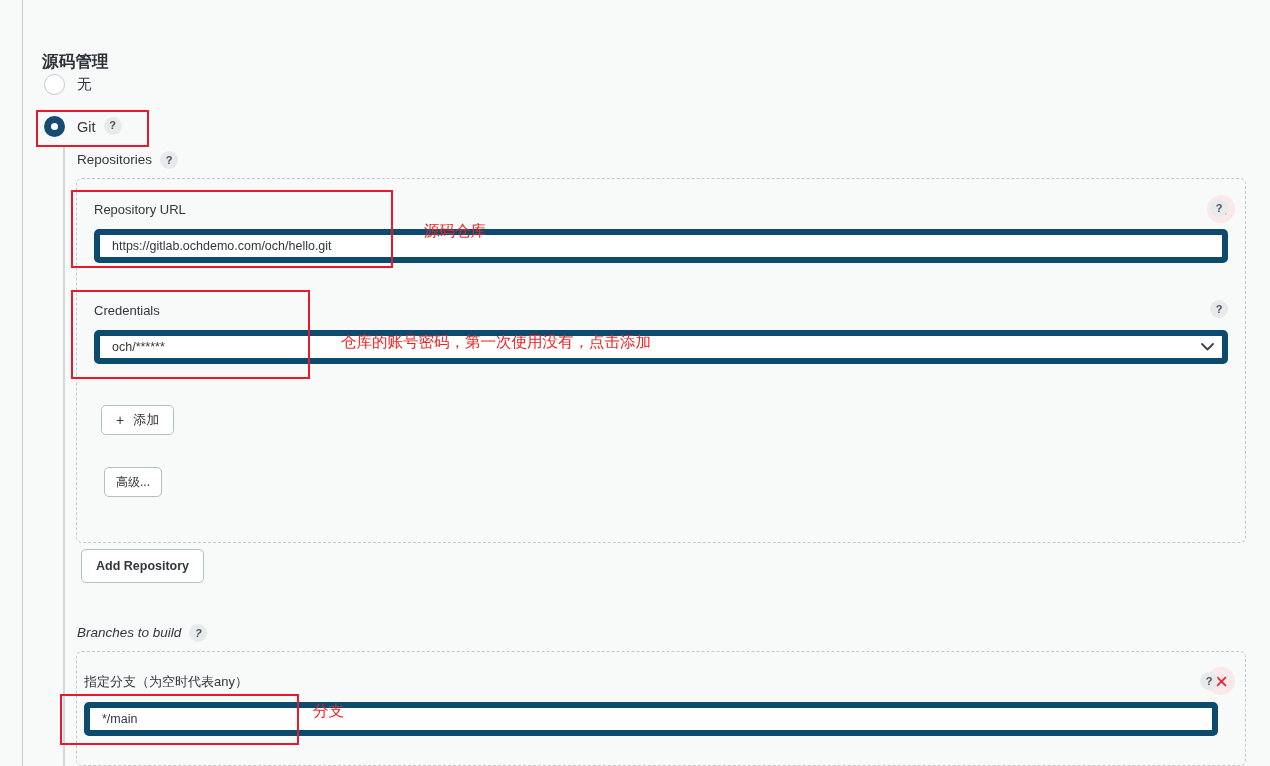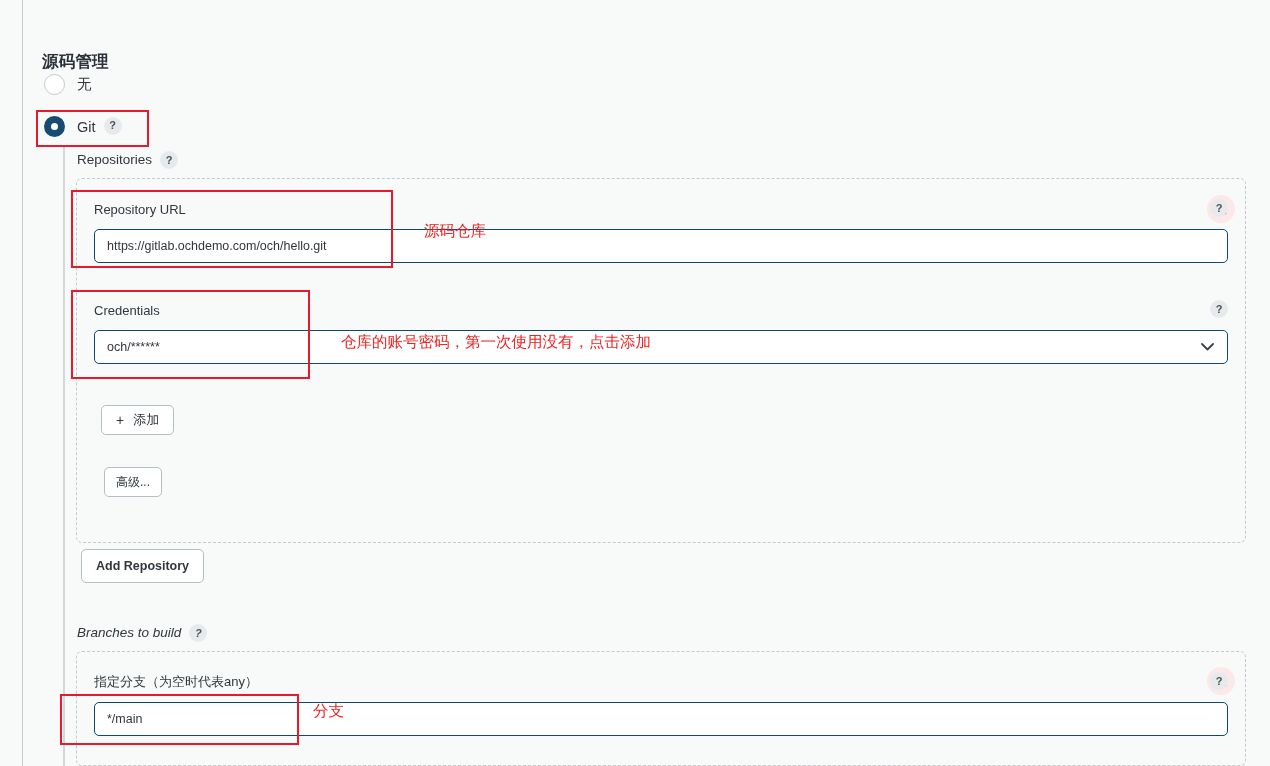--- a/index.html
+++ b/index.html
@@ -150,34 +150,34 @@
     display: flex;
     align-items: center;
     margin-bottom: 11px;
     white-space: nowrap;
     justify-content: space-between;
   }
   .field-input {
     box-sizing: border-box;
     width: 100%;
     height: 34px;
-    border: 1px solid #0c4a6e;
+    border: 6px solid #0c4a6e;
     border-radius: 5px;
     background: #ffffff;
     font-family: "Liberation Sans", "DejaVu Sans", sans-serif;
     font-size: 12.5px;
     color: #31373d;
     padding: 0 12px;
     outline: none;
   }
   .field-input::placeholder { color: #8b9297; }
 
   .field.repo-url    { left: 94px; top: 200px; width: 1134px; }
   .field.credentials { left: 94px; top: 301px; width: 1134px; }
-  .field.branch      { left: 94px; top: 673px; width: 1134px; }
+  .field.branch      { left: 84px; top: 673px; width: 1134px; }
 
   
   .select-wrap { position: relative; width: 100%; }
   .select-wrap .chev {
     position: absolute;
     right: 14px;
     top: 50%;
     margin-top: -4px;
     pointer-events: none;
   }

